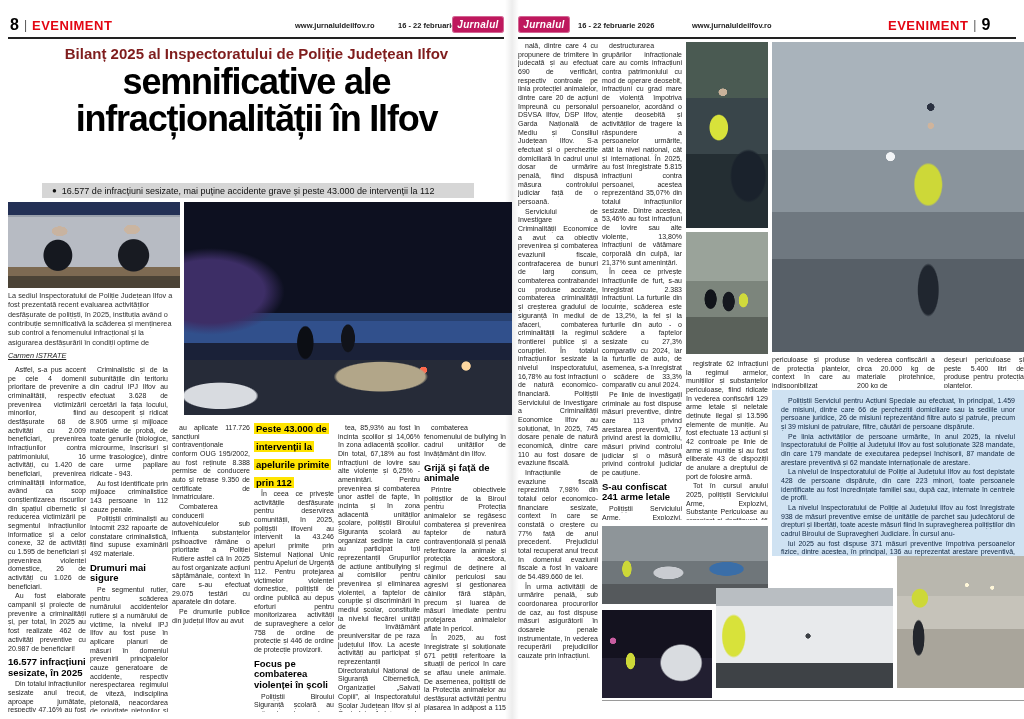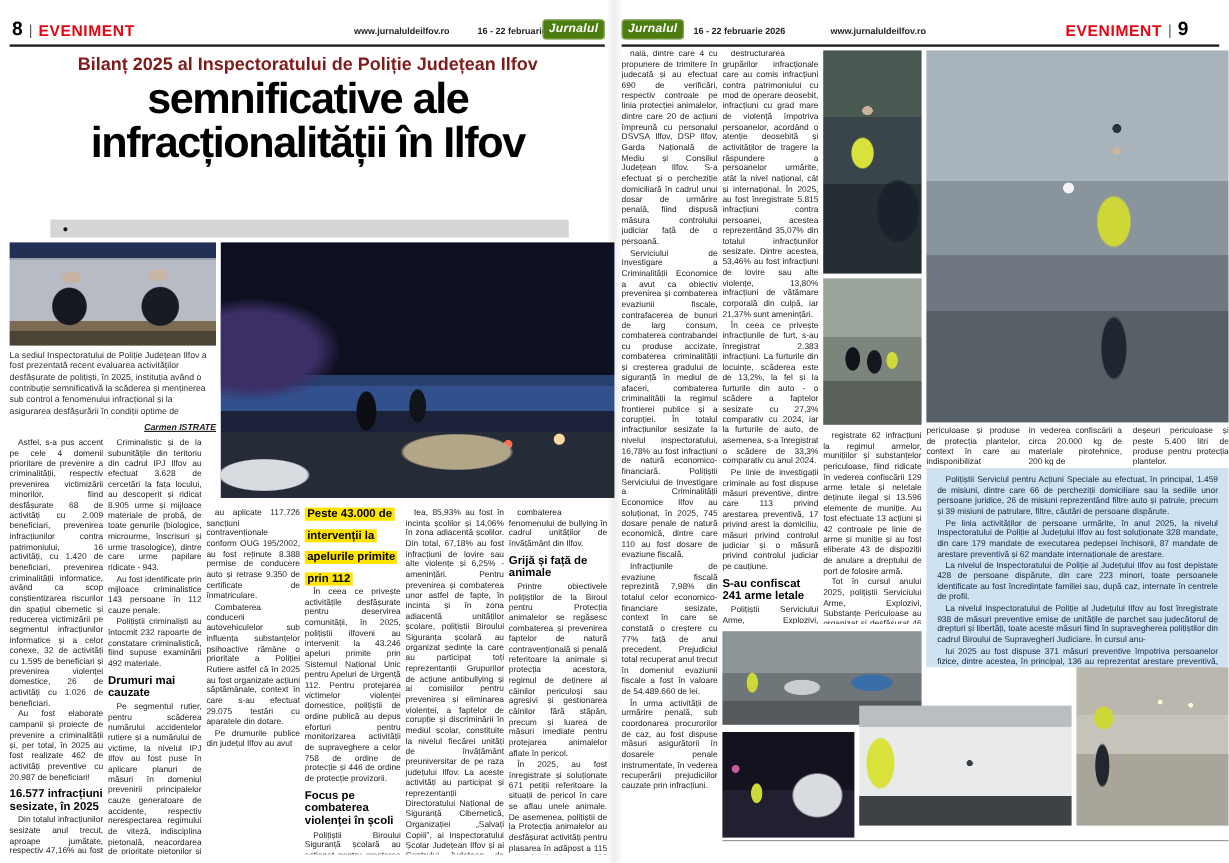--- a/index.html
+++ b/index.html
@@ -7,21 +7,21 @@
          font-family:"Liberation Sans",sans-serif;color:#111;}
   .fold{position:absolute;left:505px;top:0;width:14px;height:719px;
         background:linear-gradient(90deg,rgba(0,0,0,0) 0%,rgba(0,0,0,.07) 50%,rgba(0,0,0,0) 100%);}
 
   
   .hdr{position:absolute;top:16px;height:18px;display:flex;align-items:center;gap:5px;}
   .pnum{font-size:16px;font-weight:bold;color:#000;}
   .hsep{color:#555;font-size:12px;}
   .section{font-size:13px;font-weight:bold;color:#e30613;letter-spacing:.5px;}
   .hsmall{position:absolute;top:21px;font-size:7.5px;font-weight:bold;color:#222;}
-  .logo{position:absolute;top:16px;width:52px;height:17px;background:#4d7c0f;border-radius:3px;
+  .logo{position:absolute;top:16px;width:52px;height:17px;background:#be185d;border-radius:3px;
         display:flex;align-items:center;justify-content:center;box-shadow:inset 0 0 0 1px #ffffff55;}
   .logo span{color:#fff;font-size:10px;font-weight:bold;font-style:italic;letter-spacing:.3px;}
   .rule{position:absolute;height:2px;background:#222;}
 
   
   .kicker{position:absolute;left:8px;top:45px;width:497px;text-align:center;
           font-size:15px;font-weight:600;color:#7f1d1d;}
   .headline{position:absolute;left:8px;top:63px;width:497px;margin:0;text-align:center;
             font-size:36px;line-height:1.04;font-weight:bold;letter-spacing:-1.2px;color:#000;}
   .headline span{display:block;}
@@ -80,22 +80,22 @@
   .ph-radar{background:
      radial-gradient(ellipse 14px 16px at 18% 32%,#cdd838 0 55%,transparent 62%),
      radial-gradient(ellipse 10px 30px at 17% 62%,#23262c 0 55%,transparent 62%),
      radial-gradient(circle 3px at 55% 22%,#fff7d9 0 60%,transparent 75%),
      radial-gradient(circle 3px at 75% 24%,#fff7d9 0 60%,transparent 75%),
      linear-gradient(180deg,#b9b7ae 0 30%,#c6c3ba 30% 55%,#a9a59b 55% 100%);}
 
   
   .caption{position:absolute;left:8px;top:291px;width:172px;height:58px;overflow:hidden;
            font-size:7.3px;line-height:1.28;color:#2e2e2e;}
-  .byline{position:absolute;left:8px;top:351px;width:172px;text-align:right;
-          font-size:7.3px;font-weight:bold;font-style:italic;text-decoration:underline;color:#222;}
+  .byline{position:absolute;left:8px;top:351px;width:172px;
+          font-size:7.3px;font-weight:normal;font-style:italic;text-decoration:underline;color:#222;}
 
   
   .col{position:absolute;overflow:hidden;}
   .col-p{margin:0 0 1px 0;font-size:7px;line-height:1.24;text-align:justify;text-indent:7px;color:#1c1c1c;}
   .col-h{margin:4px 0 2px 0;font-size:9.5px;line-height:1.12;font-weight:bold;color:#000;text-indent:0;}
   .col-h.hl{display:inline;background:#ffe400;padding:0 2px;-webkit-box-decoration-break:clone;box-decoration-break:clone;}
 
   
   .frag{position:absolute;width:78px;height:32px;overflow:hidden;
         font-size:7px;line-height:1.24;text-align:justify;color:#1c1c1c;}
@@ -133,39 +133,40 @@
     <span class="pnum">9</span>
   </div>
   <div class="rule" style="left:518px;top:37px;width:498px;"></div>
 
   <div class="kicker">Bilanț 2025 al Inspectoratului de Poliție Județean Ilfov</div>
   <h1 class="headline">
     <span>semnificative ale infracționalității în Ilfov</span>
   </h1>
   <div class="deck">
     <span class="b">●</span>
+    <span>16.577 de infracțiuni sesizate, mai puține accidente grave și peste 43.000 de intervenții la 112</span>
   </div>
 
   <div class="photo ph-conf" style="left:8px;top:202px;width:172px;height:86px;"></div>
   <div class="photo ph-night" style="left:184px;top:202px;width:328px;height:213px;"></div>
 
   <div class="caption">La sediul Inspectoratului de Poliție Județean Ilfov a fost prezentată recent evaluarea activităților desfășurate de polițiști, în 2025, instituția având o contribuție semnificativă la scăderea și menținerea sub control a fenomenului infracțional și la asigurarea desfășurării în condiții optime de siguranță a vieții comunității.</div>
   <div class="byline">Carmen ISTRATE</div>
 
   <div class="col" style="left:8px;top:366px;width:78px;height:346px;">
       <p class="col-p">Astfel, s-a pus accent pe cele 4 domenii prioritare de prevenire a criminalității, respectiv prevenirea victimizării minorilor, fiind desfășurate 68 de activități cu 2.009 beneficiari, prevenirea infracțiunilor contra patrimoniului, 16 activități, cu 1.420 de beneficiari, prevenirea criminalității informatice, având ca scop conștientizarea riscurilor din spațiul cibernetic și reducerea victimizării pe segmentul infracțiunilor informatice și a celor conexe, 32 de activități cu 1.595 de beneficiari și prevenirea violenței domestice, 26 de activități cu 1.026 de beneficiari.</p>
       <p class="col-p">Au fost elaborate campanii și proiecte de prevenire a criminalității și, per total, în 2025 au fost realizate 462 de activități preventive cu 20.987 de beneficiari!</p>
       <h3 class="col-h">16.577 infracțiuni sesizate, în 2025</h3>
       <p class="col-p">Din totalul infracțiunilor sesizate anul trecut, aproape jumătate, respectiv 47,16% au fost infracțiuni judiciare, 16,78% infracțiuni economico financiare și 36,06% au fost infracțiuni de altă natură. 983 infracțiuni (reprezentând 5,92% din total) au fost infracțiuni stradale, iar 2.492 (15,03%) - infracțiuni flagrante.</p>
     </div>
   <div class="col" style="left:90px;top:366px;width:78px;height:346px;">
       <p class="col-p">Criminalistic și de la subunitățile din teritoriu din cadrul IPJ Ilfov au efectuat 3.628 de cercetări la fața locului, au descoperit și ridicat 8.905 urme și mijloace materiale de probă, de toate genurile (biologice, microurme, înscrisuri și urme trasologice), dintre care urme papilare ridicate - 943.</p>
       <p class="col-p">Au fost identificate prin mijloace criminalistice 143 persoane în 112 cauze penale.</p>
       <p class="col-p">Polițiștii criminaliști au întocmit 232 rapoarte de constatare criminalistică, fiind supuse examinării 492 materiale.</p>
-      <h3 class="col-h">Drumuri mai cauzate</h3>
+      <h3 class="col-h">Drumuri mai sigure</h3>
       <p class="col-p">Pe segmentul rutier, pentru scăderea numărului accidentelor rutiere și a numărului de victime, la nivelul IPJ Ilfov au fost puse în aplicare planuri de măsuri în domeniul prevenirii principalelor cauze generatoare de accidente, respectiv nerespectarea regimului de viteză, indisciplina pietonală, neacordarea de prioritate pietonilor și neacordarea priorității de trecere între vehicule. De asemenea, polițiștii au urmărit depistarea persoanelor care nu respectă regimul legal de viteză, precum și a celor care conduc sub influența alcoolului ori a substanțelor psihoactive.</p>
     </div>
   <div class="col" style="left:172px;top:424px;width:78px;height:288px;">
       <p class="col-p">au aplicate 117.726 sancțiuni contravenționale conform OUG 195/2002, au fost reținute 8.388 permise de conducere auto și retrase 9.350 de certificate de înmatriculare.</p>
       <p class="col-p">Combaterea conducerii autovehiculelor sub influența substanțelor psihoactive rămâne o prioritate a Poliției Rutiere astfel că în 2025 au fost organizate acțiuni săptămânale, context în care s-au efectuat 29.075 testări cu aparatele din dotare.</p>
       <p class="col-p">Pe drumurile publice din județul Ilfov au avut</p>
     </div>
   <div class="col" style="left:254px;top:418px;width:80px;height:294px;"><h3 class="col-h hl">Peste 43.000 de intervenții la apelurile primite prin 112</h3><p class="col-p">În ceea ce privește activitățile desfășurate pentru deservirea comunității, în 2025, polițiștii ilfoveni au intervenit la 43.246 apeluri primite prin Sistemul Național Unic pentru Apeluri de Urgență 112. Pentru protejarea victimelor violenței domestice, polițiștii de ordine publică au depus eforturi pentru monitorizarea activității de supraveghere a celor 758 de ordine de protecție și 446 de ordine de protecție provizorii.</p><h3 class="col-h">Focus pe combaterea violenței în școli</h3><p class="col-p">Polițiștii Biroului Siguranță școlară au acționat pentru creșterea gradului de siguranță a elevilor și a personalului didactic în incinta și în zonele adiacente unităților de învățământ preuniversitar din județul Ilfov. În cursul anului 2025, au fost înregistrate 64 infracțiuni, dintre aces-</p></div>
   <div class="col" style="left:338px;top:424px;width:82px;height:288px;">
       <p class="col-p">tea, 85,93% au fost în incinta școlilor și 14,06% în zona adiacentă școlilor. Din total, 67,18% au fost infracțiuni de lovire sau alte violențe și 6,25% - amenințări. Pentru prevenirea și combaterea unor astfel de fapte, în incinta și în zona adiacentă unităților școlare, polițiștii Biroului Siguranța școlară au organizat ședințe la care au participat toți reprezentanții Grupurilor de acțiune antibullying și ai comisiilor pentru prevenirea și eliminarea violenței, a faptelor de corupție și discriminării în mediul școlar, constituite la nivelul fiecărei unități de învățământ preuniversitar de pe raza județului Ilfov. La aceste activități au participat și reprezentanții Directoratului Național de Siguranță Cibernetică, Organizației „Salvați Copiii”, ai Inspectoratului Școlar Județean Ilfov și ai Centrului Județean de Resurse și Asistență Educațională Ilfov.</p>

